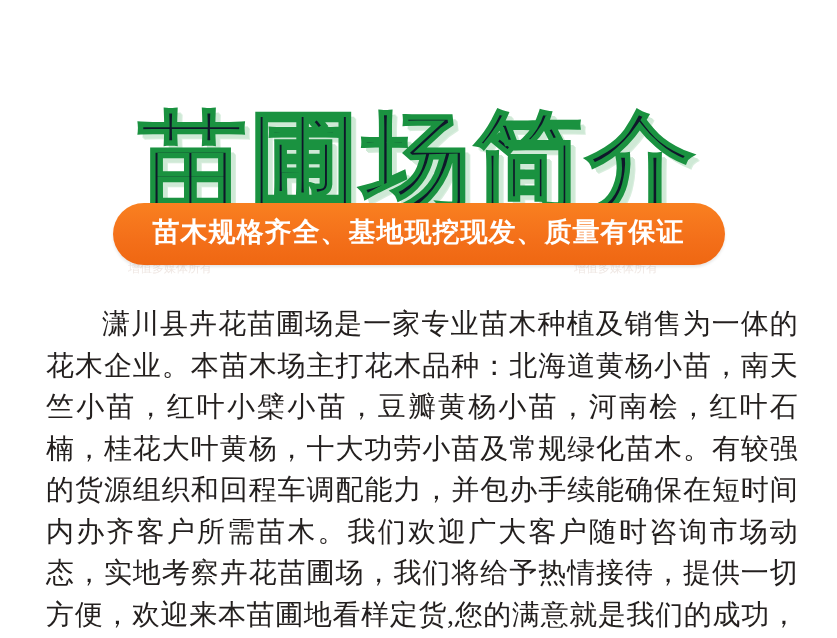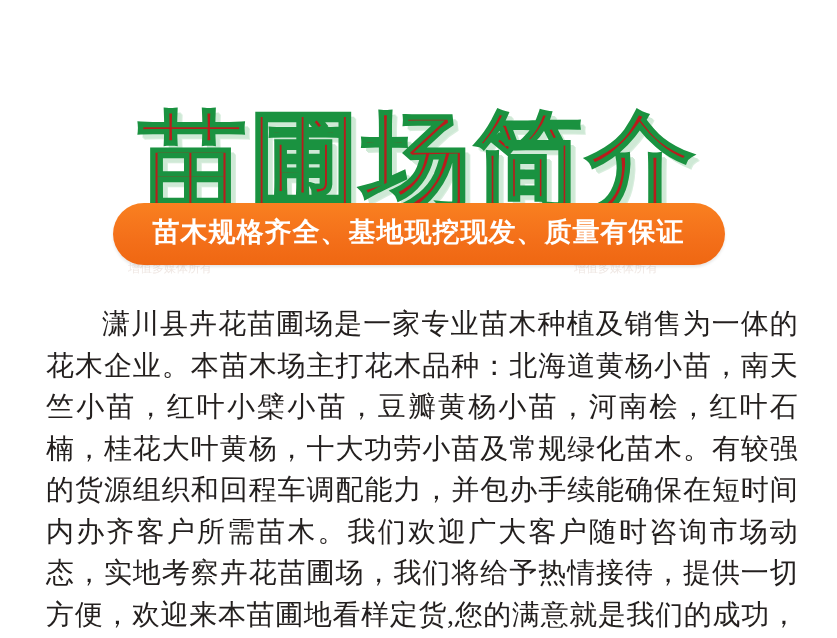--- a/index.html
+++ b/index.html
@@ -30,21 +30,21 @@
     width: 837px;
     text-align: center;
   }
   .title {
     display: inline-block;
     font-family: "DejaVu Sans", "Liberation Sans", sans-serif;
     font-weight: bold;
     font-size: 108px;
     line-height: 1.18;
     letter-spacing: 4px;
-    color: #b91c1c;
+    color: #0f172a;
     -webkit-text-stroke: 2px #1a9240;
     text-shadow:
        4px 4px 0 #cfe9d6,
        5px 5px 0 #cfe9d6,
        6px 6px 0 #d9eede;
   }
 
   
   .banner-wrap {
     position: absolute;

